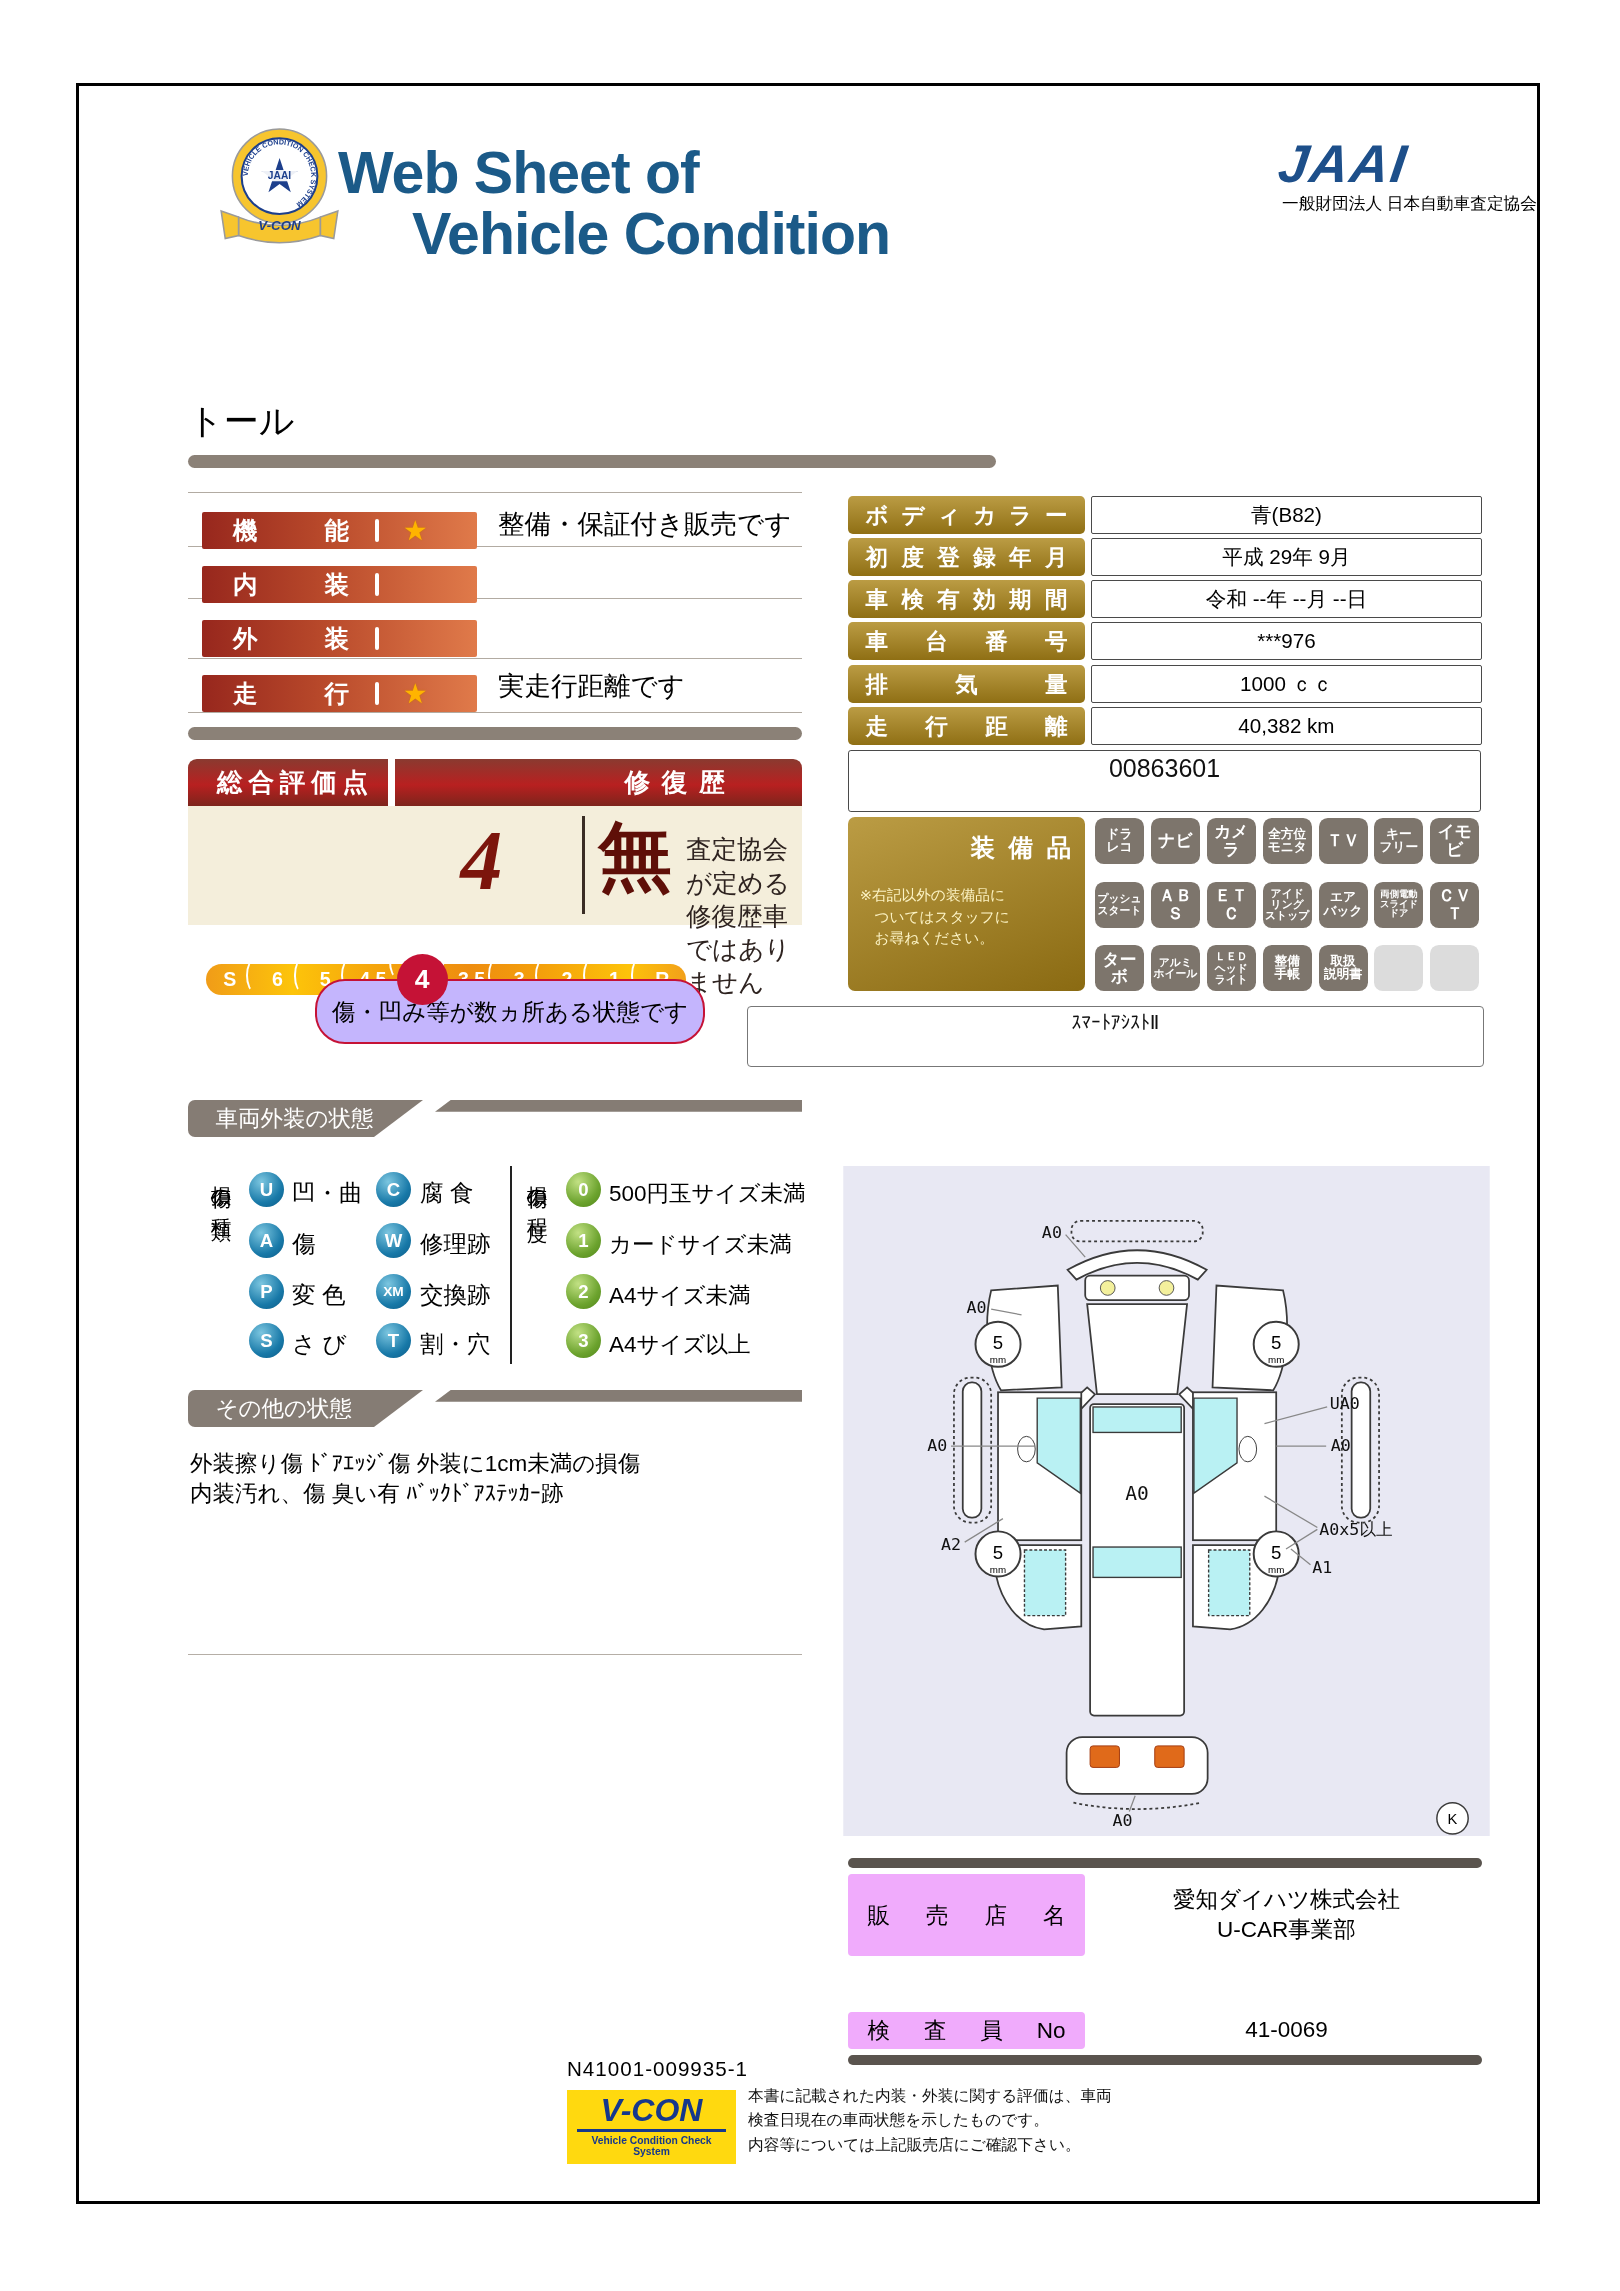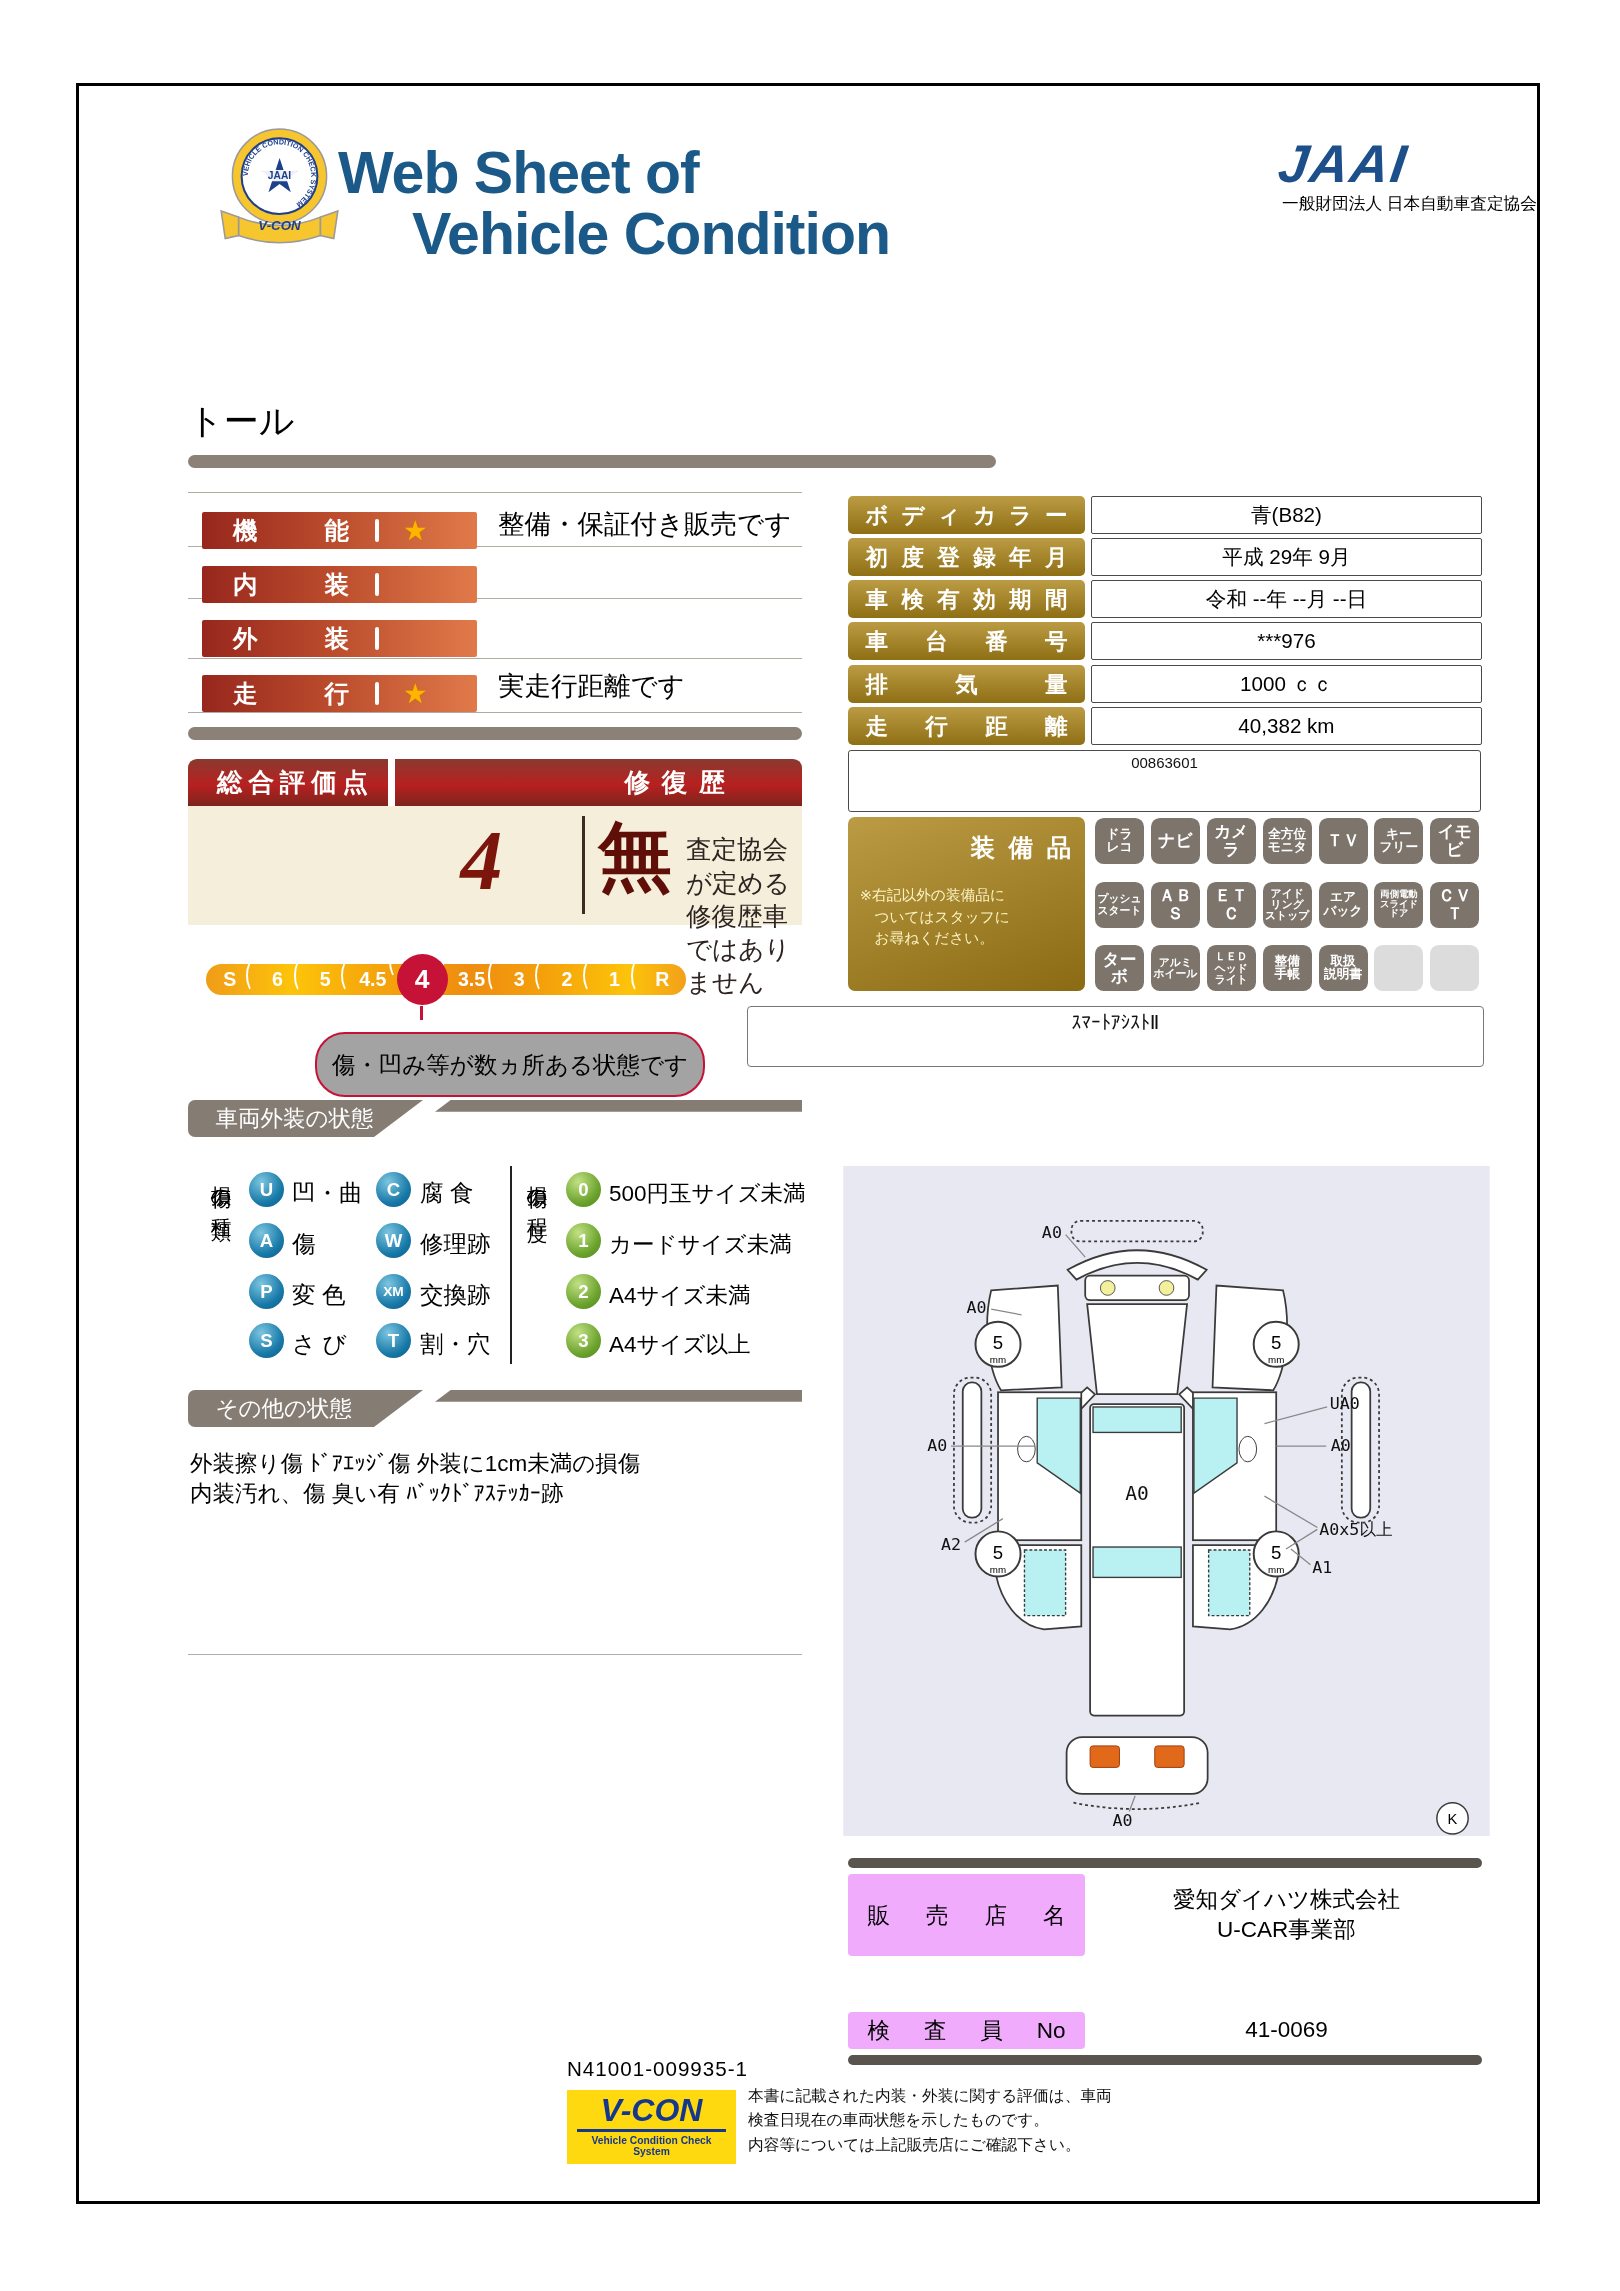--- a/index.html
+++ b/index.html
@@ -44,32 +44,32 @@
 
   
   .scale{left:206px;top:964px;width:480px;height:31px;border-radius:15.7px;display:flex;align-items:center;
          background:linear-gradient(90deg,#f09c18 0%,#fdc40a 18%,#f5a50c 35%,#ee8d10 55%,#f4a00b 70%,#fdc30a 88%,#f2a01a 100%);}
   .pill{flex:1;position:relative;text-align:center;color:#fff;font-weight:bold;font-size:19.6px;}
   .pill:not(:first-child)::before{content:"";position:absolute;left:-7.8px;top:-9.8px;width:13.7px;height:31px;
          border:2.9px solid transparent;border-left-color:#fff;border-radius:50%;}
   .pill.sel{flex:0 0 51px;height:51px;margin:-9.8px 0;border-radius:50%;background:#c51236;
             display:flex;align-items:center;justify-content:center;font-size:26.5px;z-index:2;}
   .connector{left:420px;top:1006px;width:2.9px;height:13.7px;background:#c51236;}
-  .callout{left:315px;top:1032px;width:386px;height:61px;border:2.5px solid #c51236;border-radius:30px;
-           background:#a3a3a3;display:flex;align-items:center;justify-content:center;font-size:23.5px;color:#000;font-family:Liberation Mono, monospace;}
+  .callout{left:315px;top:979px;width:386px;height:61px;border:2.5px solid #c51236;border-radius:30px;
+           background:#c4b5fd;display:flex;align-items:center;justify-content:center;font-size:23.5px;color:#000;font-family:Liberation Mono, monospace;}
 
   
   .drow{left:848px;height:38px;width:634px;display:flex;}
   .dlabel{width:237px;border-radius:4.9px;background:linear-gradient(180deg,#bb9c44,#8f6f14);
           color:#fff;font-size:22.5px;font-weight:bold;display:flex;align-items:center;}
   .dlabel span{display:block;width:100%;padding:0 17.6px;text-align:justify;text-align-last:justify;}
   .dvalue{flex:1;margin-left:5.9px;border:1.5px solid #4a4a4a;border-radius:2px;background:#fff;
           display:flex;align-items:center;justify-content:center;font-size:20.6px;color:#000;}
   .serial{left:848px;top:750px;width:631px;height:57px;border:1.5px solid #4a4a4a;border-radius:2.9px;
-          background:#fff;text-align:center;font-size:15px;padding-top:2.9px;}
+          background:#fff;text-align:center;font-size:25px;padding-top:2.9px;}
 
   
   .eq-panel{left:848px;top:817px;width:237px;height:174px;border-radius:6.9px;
             background:linear-gradient(160deg,#bb9c44,#8a6a12);color:#fff;}
   .eq-title{margin-top:13.7px;text-align:right;font-size:24.5px;font-weight:bold;letter-spacing:13.7px;text-indent:13.7px;}
   .eq-note{margin:21.6px 0 0 11.8px;font-size:14.7px;color:#fcf3c4;line-height:1.45;}
   .eq-note .ind{padding-left:14.7px;}
   .badges{left:1095px;top:818px;display:grid;grid-template-columns:repeat(7,49px);grid-auto-rows:46px;
           column-gap:6.9px;row-gap:17.6px;}
   .badge{border-radius:8.8px;background:#7d756c;color:#fff;display:flex;align-items:center;justify-content:center;

